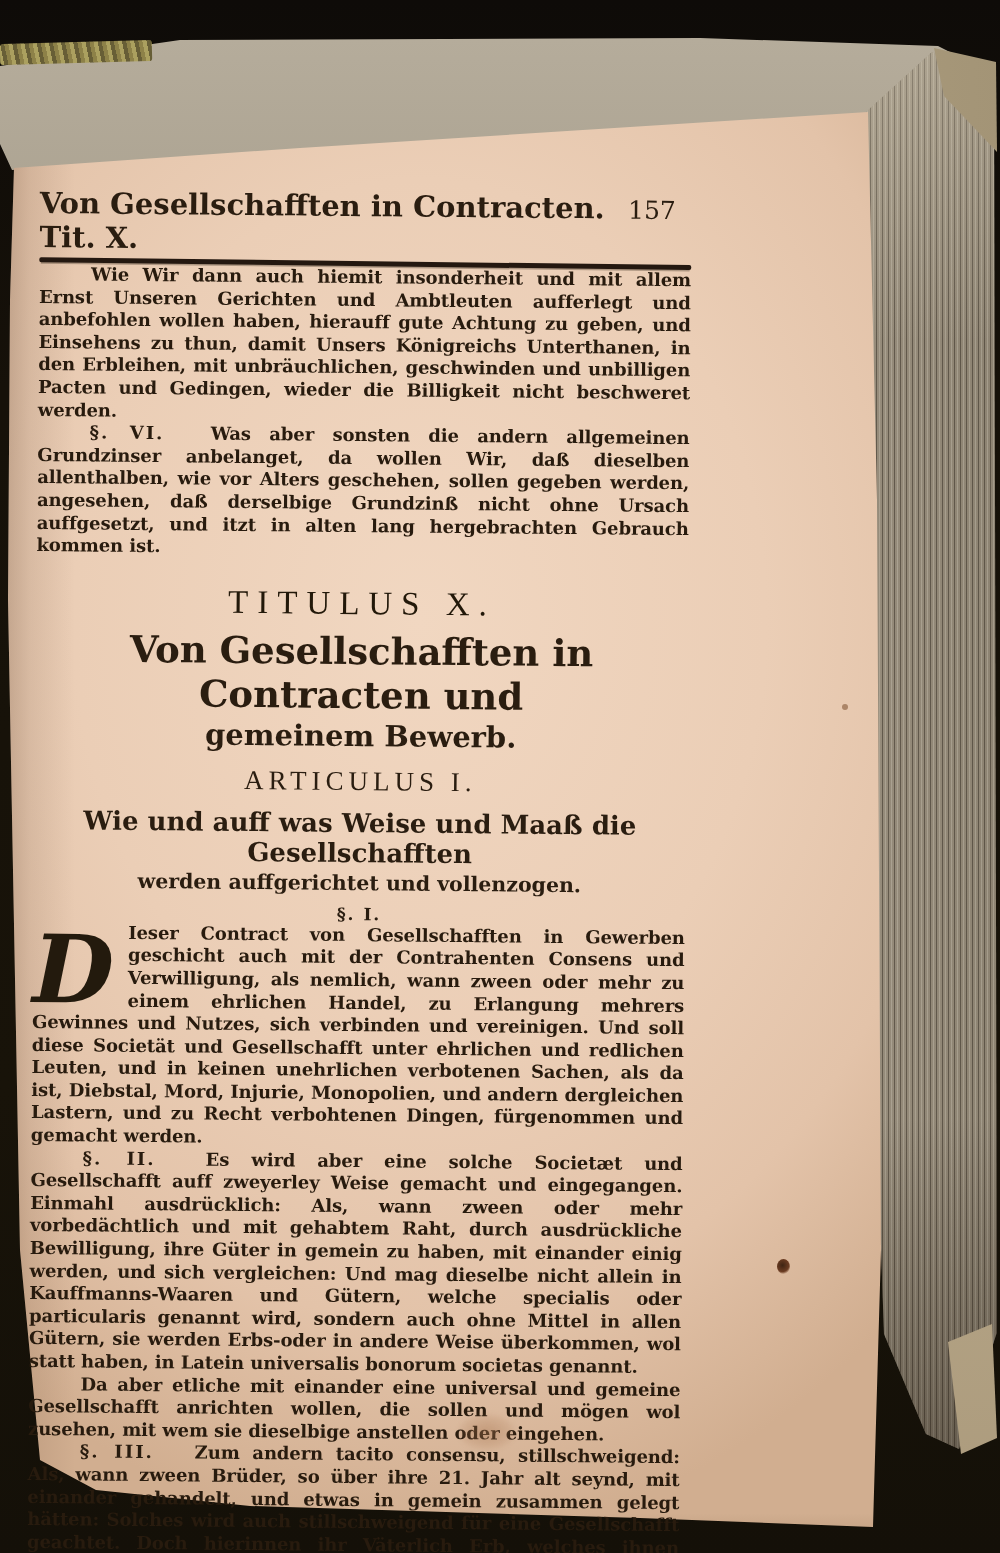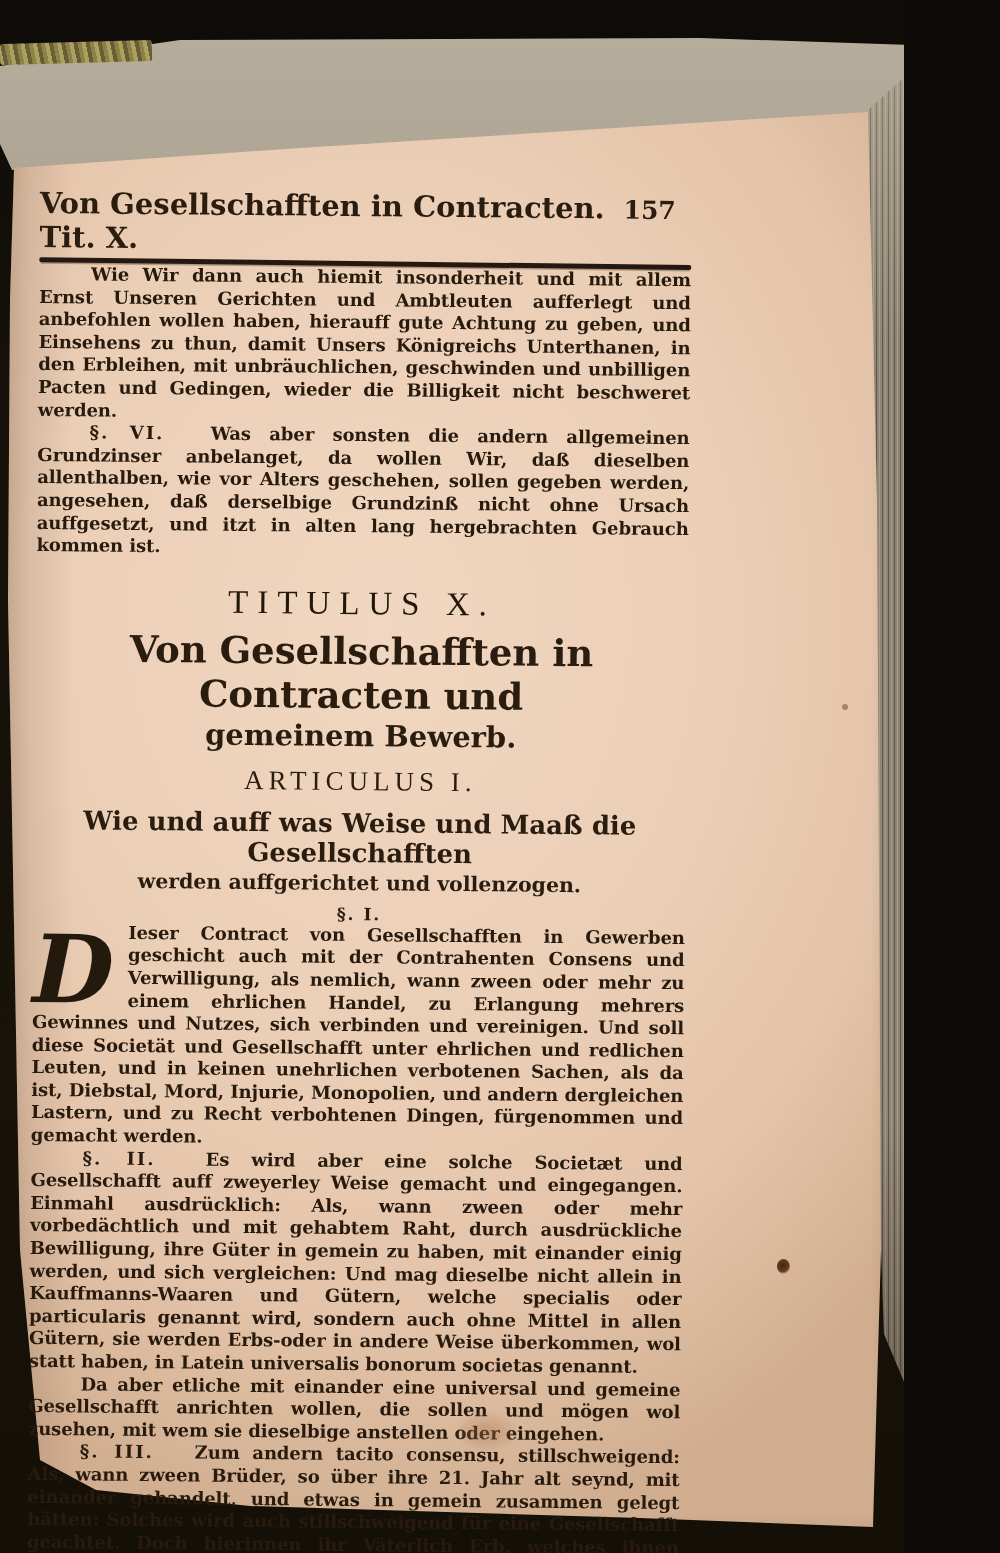--- a/index.html
+++ b/index.html
@@ -1,17 +1,17 @@
 <!DOCTYPE html>
 <html><head>
 <meta charset="utf-8">
 <style>
   html,body { margin:0; padding:0; background:#0d0a08; }
   .stage {
-    position:relative; width:904px; height:1553px; overflow:hidden;
+    position:relative; width:1000px; height:1553px; overflow:hidden;
     background:linear-gradient(180deg,#0e0b08 0%,#161109 25%,#181309 70%,#141008 100%);
     font-family:"DejaVu Serif", serif;
   }
   
   .top-edge {
     position:absolute; inset:0;
     clip-path:polygon(0px 66px,180px 40px,700px 38px,938px 46px,993px 74px,869px 113px,300px 149px,12px 170px,0px 144px);
     background:linear-gradient(180deg,#b7ae9d 0%,#a19886 28%,#847c6d 52%,#4e4739 74%,#292319 94%);
   }
   .headband {
@@ -56,21 +56,21 @@
     background:radial-gradient(rgba(169,119,82,.45) 0%,rgba(169,119,82,.18) 55%,rgba(0,0,0,0) 78%); filter:blur(2px); }
   .spot3 { position:absolute; left:842px; top:704px; width:6px; height:6px; border-radius:50%; background:#7a4c2c; opacity:.55; }
 
   
   .content {
     position:absolute; left:40px; top:186px; width:652px;
     transform:rotate(0.55deg); transform-origin:0 0; color:#2a1d10;
   }
   .runhead { display:flex; align-items:baseline; }
   .runhead-title { font-size:29px; font-weight:bold; }
-  .runhead-page { margin-left:auto; margin-right:16px; font-size:25px; font-weight:bold; }
+  .runhead-page { margin-left:auto; margin-right:16px; font-size:25px; font-weight:normal; }
   .rule { height:5px; background:#241810; margin-top:4px; border-radius:2px;
     transform:rotate(0.15deg); box-shadow:0 3px 0 -1.5px rgba(38,25,14,.30); }
   p.body { font-size:18px; line-height:22.6px; font-weight:bold; text-align:justify;
     margin:0; letter-spacing:-0.1px; color:#281b0e; }
   .indent { text-indent:52px; }
   .seclabel { letter-spacing:2px; margin-right:28px; }
   .mt10{margin-top:10px;} .mt13{margin-top:13px;} .mt15{margin-top:15px;}
   .h-titulus { font-family:"Liberation Serif",serif; font-size:33px; letter-spacing:9px;
     text-align:center; margin:25px 0 0; color:#221809; font-weight:normal; }
   .h-main1 { font-size:37px; font-weight:bold; text-align:center; margin:7px 0 0; }

